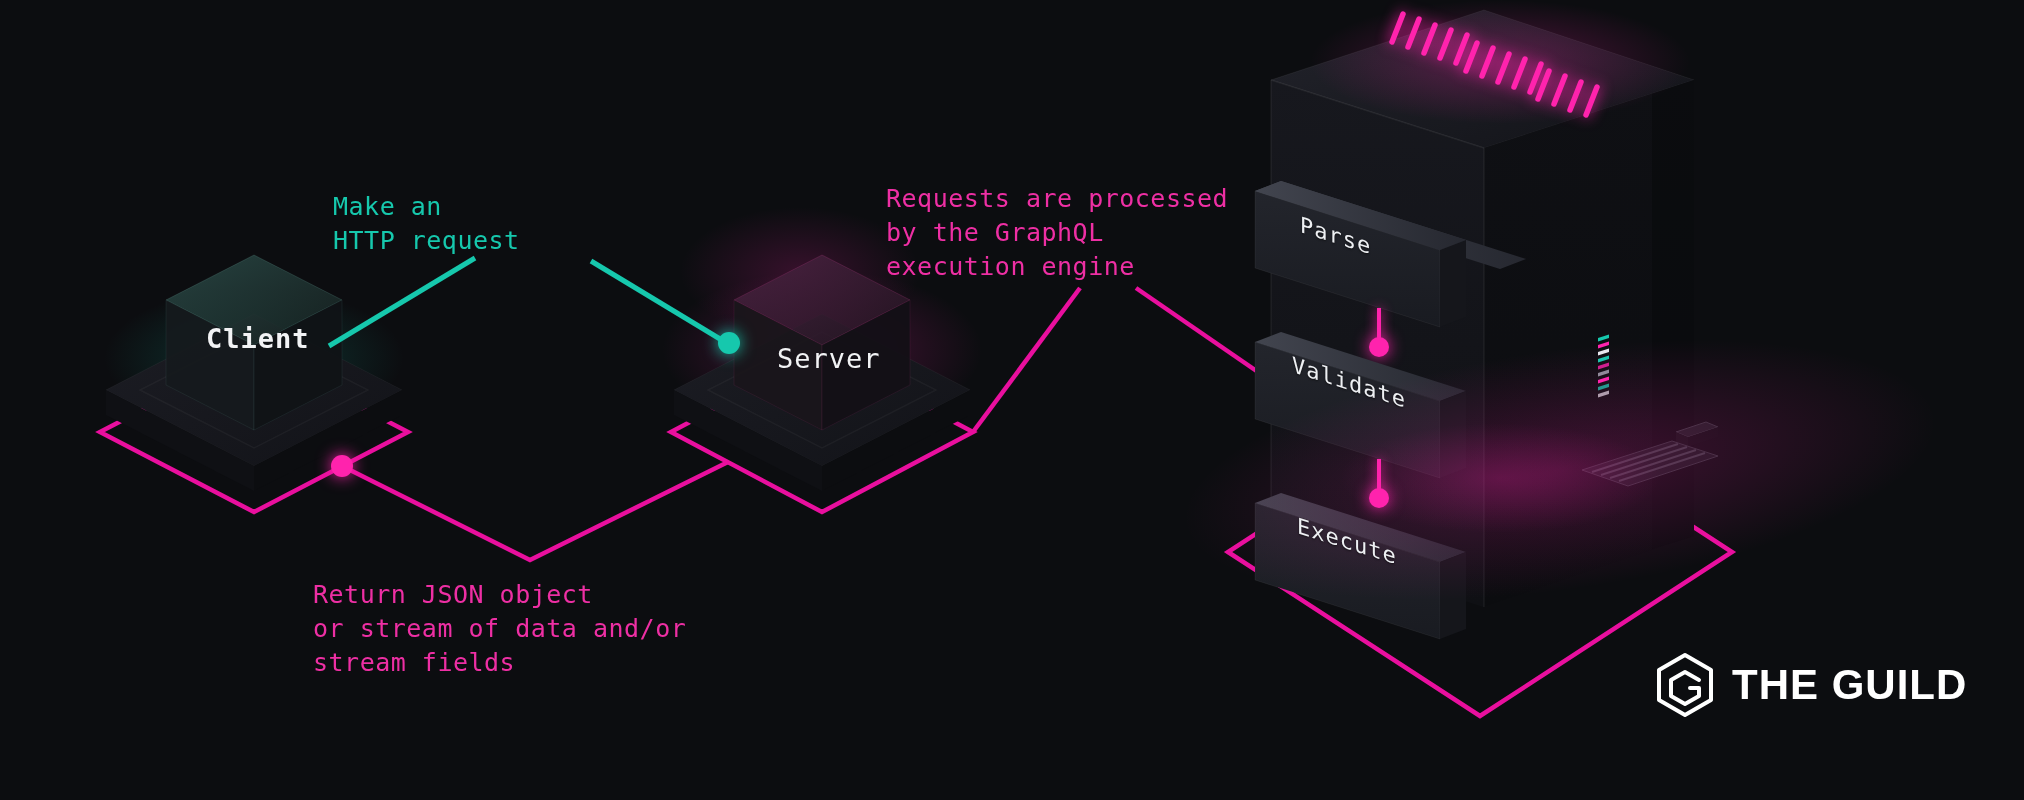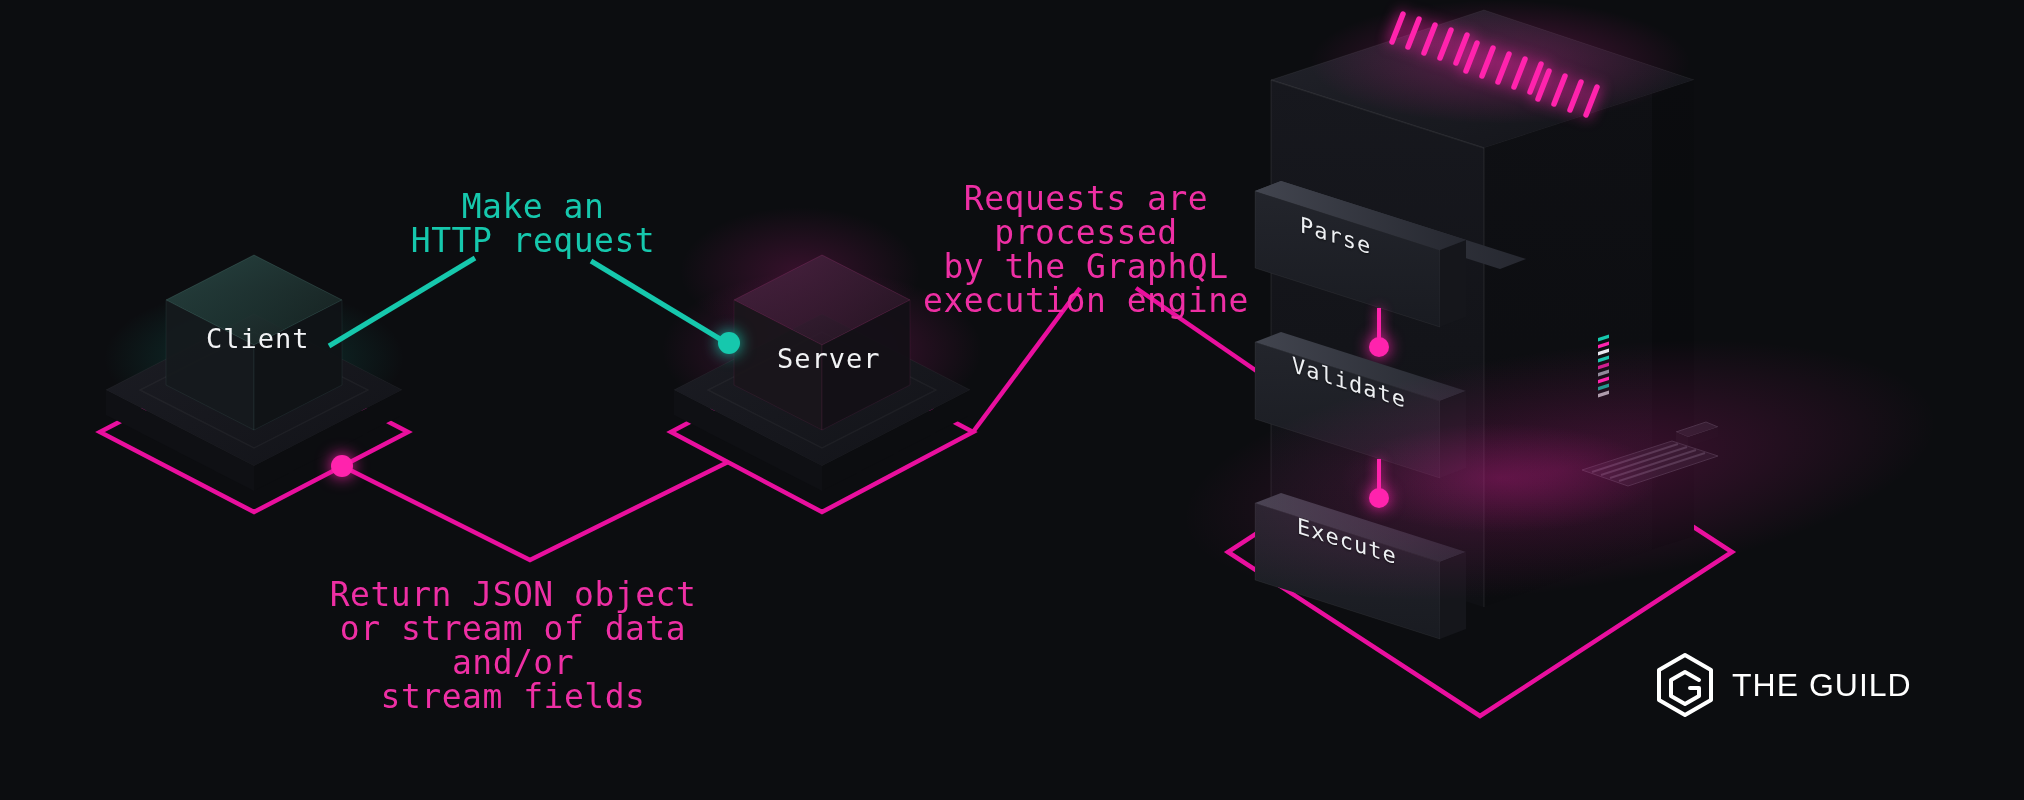--- a/index.html
+++ b/index.html
@@ -17,22 +17,22 @@
   .node-label {
     position: absolute;
     color: var(--text_white, #f2f3f5);
     font-size: 27px;
     letter-spacing: 1px;
     line-height: 36px;
   }
   .annotation {
     position: absolute;
     width: 400px;
-    text-align: center;
-    font-size: 33px;
+    text-align: left;
+    font-size: 25px;
     line-height: 34px;
     letter-spacing: 0.5px;
   }
   .teal-text { color: var(--teal, #16c8ad); }
   .pink-text { color: var(--pink_text, #ee2fa4); }
 
   .step-label {
     position: absolute;
     color: #eef0f3;
     font-size: 22px;
@@ -46,22 +46,22 @@
     position: absolute;
     left: 1652px;
     top: 652px;
     display: flex;
     align-items: center;
     gap: 14px;
   }
   .brand-text {
     color: #ffffff;
     font-family: "Liberation Sans", sans-serif;
-    font-weight: normal;
-    font-size: 32px;
+    font-weight: bold;
+    font-size: 42px;
     letter-spacing: 1px;
     line-height: 66px;
     white-space: nowrap;
   }
 
   
   .diamond { fill: none; stroke: var(--pink, #e90f9e); stroke-width: 4.5; stroke-linejoin: miter; }
   .pink-line { fill: none; stroke: var(--pink, #e90f9e); stroke-width: 4.5; }
   .teal-line { fill: none; stroke: var(--teal, #16c8ad); stroke-width: 5; }
   .pink-dot { fill: var(--pink_bright, #ff23ad); filter: drop-shadow(0 0 8px var(--pink_bright, #ff23ad)); }
@@ -245,21 +245,21 @@
         <line x1="1619" y1="481" x2="1705" y2="453" stroke="#3a3c43" stroke-width="2"></line>
       </g>
 
       <g>
         <ellipse cx="1560" cy="470" rx="380" ry="120" fill="url(#glowPink)" opacity="0.45" transform="rotate(-8 1560 470)"></ellipse>
         <ellipse cx="1500" cy="478" rx="160" ry="55" fill="url(#glowPink)" opacity="0.4"></ellipse>
       </g>
     </g>
   </svg>
 
-  <div class="node-label" style="left:206px; top:321px;">Client</div>
+  <div class="node-label" style="left:206px; top:321px;font-weight:bold;">Client</div>
   <div class="node-label" style="left:777px; top:321px;margin-top:20px;">Server</div>
 
   <div class="annotation teal-text" style="left:333px; top:190px;">
     <div>Make an</div>
     <div>HTTP request</div>
   </div>
 
   <div class="annotation pink-text" style="left:313px; top:578px;">
     <div>Return JSON object</div>
     <div>or stream of data and/or</div>

